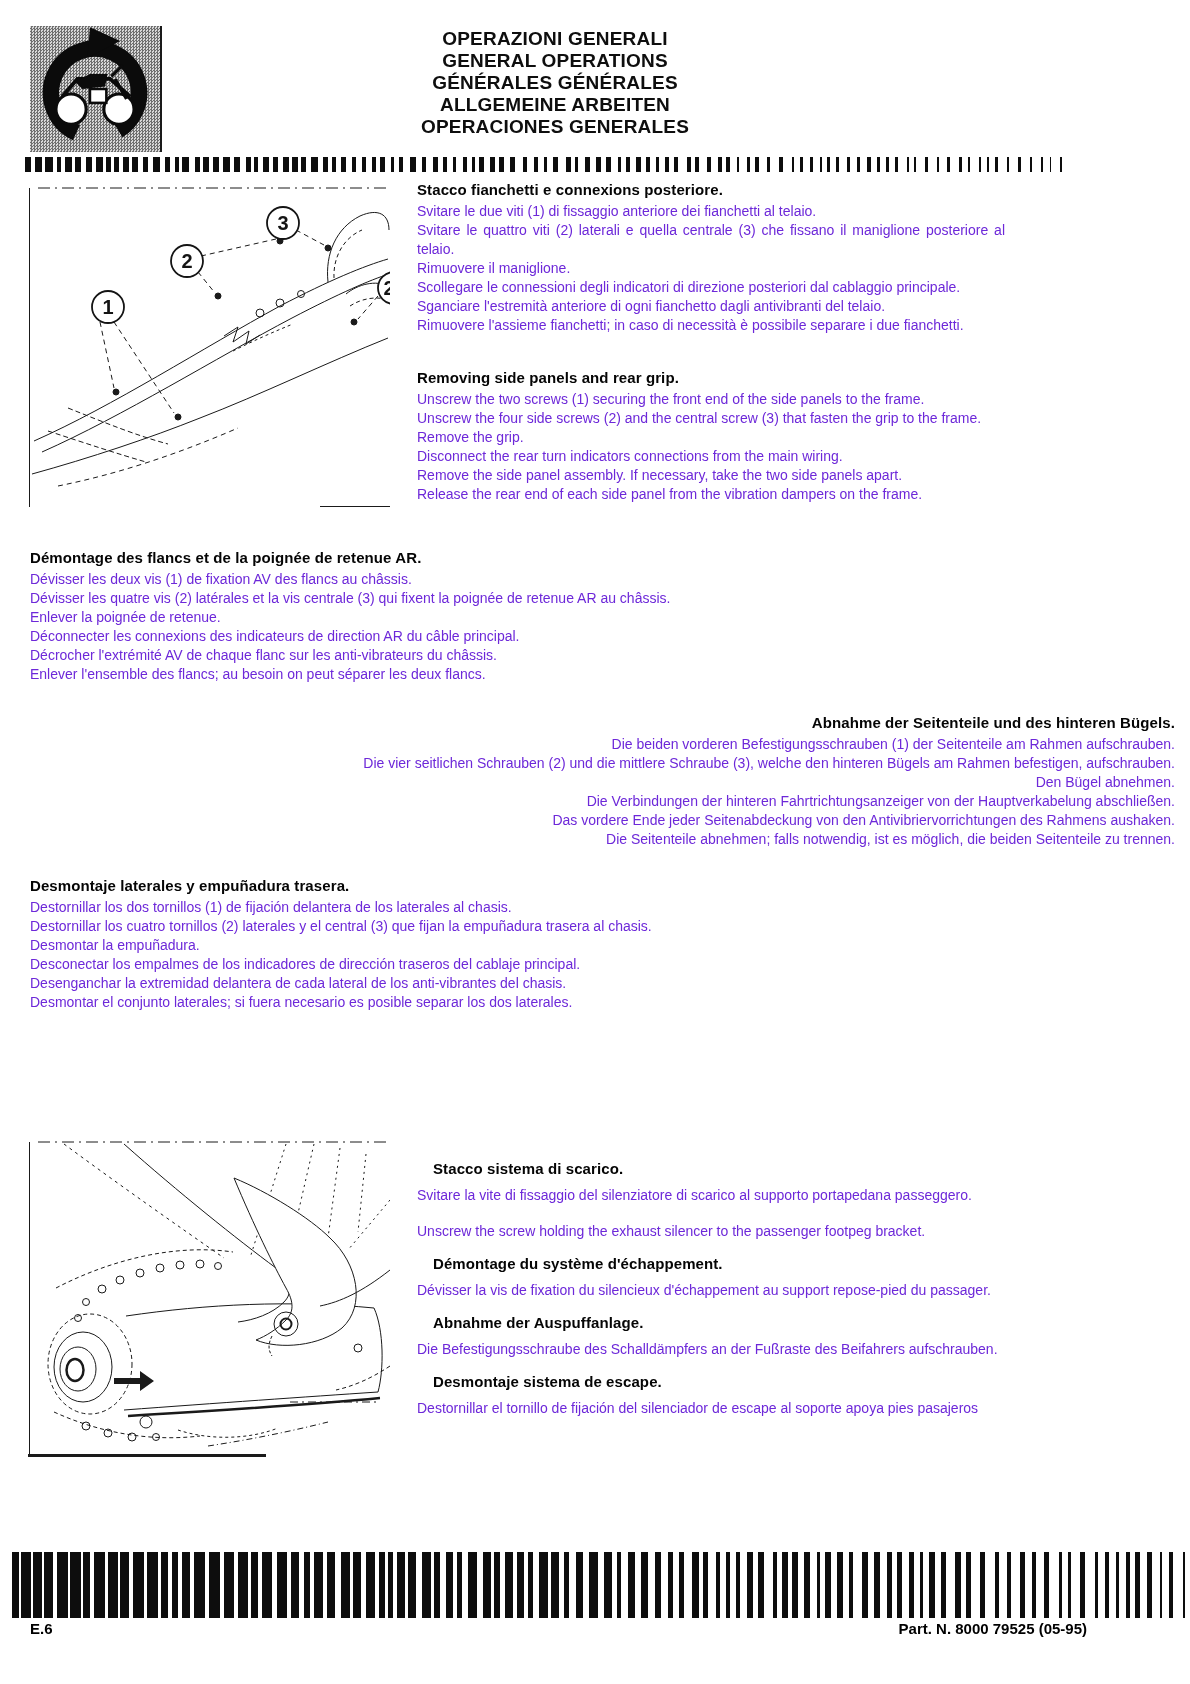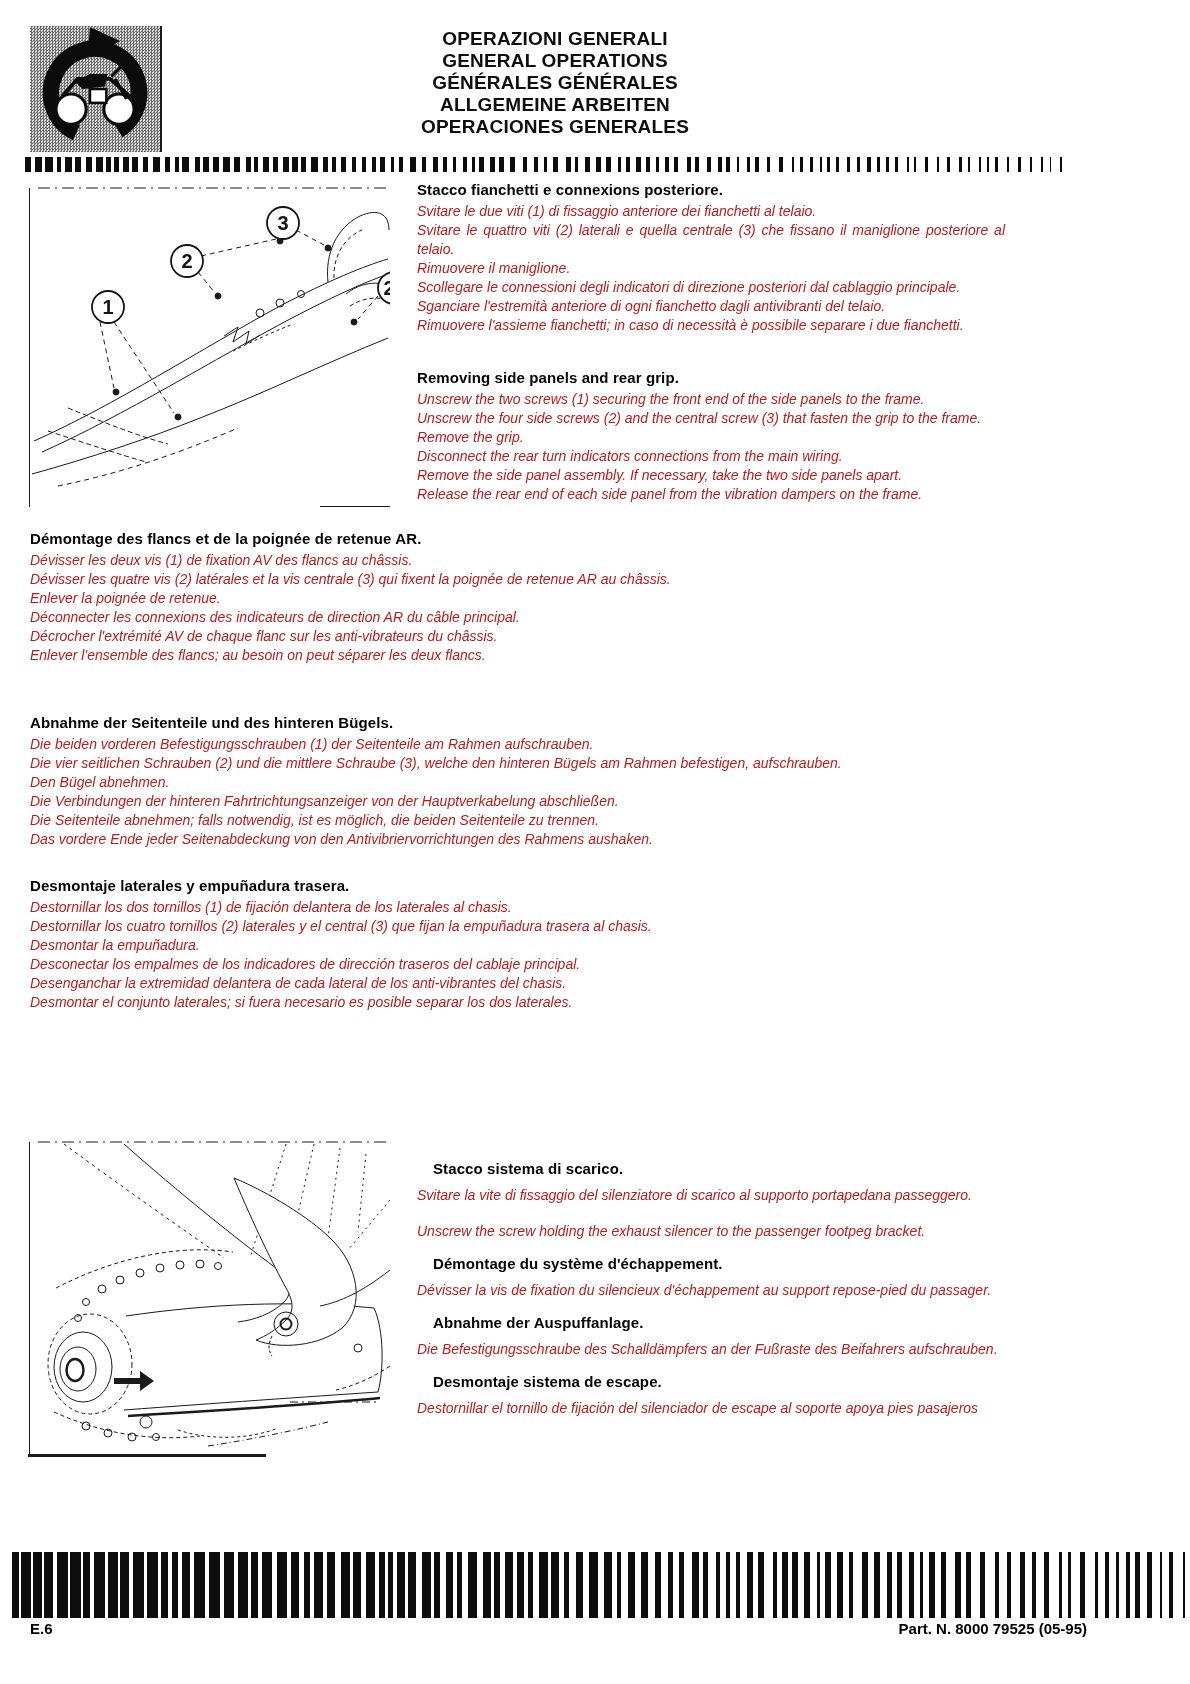--- a/index.html
+++ b/index.html
@@ -24,24 +24,24 @@
   .figure{position:absolute;background:#fff;}
   .fig1{left:28px;top:186px;width:362px;height:322px;}
   .fig2{left:28px;top:1140px;width:362px;height:318px;}
   .figure svg{width:100%;height:100%;display:block;}
 
   
   .col{position:absolute;}
   .col-right-top{left:417px;top:181px;width:588px;}
   .col-right-bottom{left:417px;top:1160px;width:588px;}
   .fw{left:30px;width:1145px;}
-  .fw-fr{top:530px;} .fw-de{top:714px;} .fw-es{top:877px;}
+  .fw-fr{top:549px;} .fw-de{top:714px;text-align:right;} .fw-es{top:877px;}
 
   .heading{font-size:15px;font-weight:700;margin:0 0 4px 0;color:#050505;letter-spacing:0.1px;}
-  .body{font-size:14px;line-height:19px;color:#b91c1c;font-style:italic;}
+  .body{font-size:14px;line-height:19px;color:#6d28d9;}
   .body p{margin:0;}
   .col-right-top .body{text-align:justify;}
   .col-right-top .blk{margin-bottom:34px;}
 
   .col-right-bottom .heading{margin:0 0 6px 16px;}
   .col-right-bottom .body{line-height:24px;text-align:justify;}
   .col-right-bottom .blk{margin-bottom:12px;}
 
   
   .footer-left{position:absolute;left:30px;top:1620px;font-size:15px;font-weight:700;color:#000;}
@@ -273,22 +273,22 @@
   </div>
 
   <div class="col fw fw-de">
     <h3 class="heading">Abnahme der Seitenteile und des hinteren Bügels.</h3>
     <div class="body">
 
     <p>Die beiden vorderen Befestigungsschrauben (1) der Seitenteile am Rahmen aufschrauben.</p>
         <p>Die vier seitlichen Schrauben (2) und die mittlere Schraube (3), welche den hinteren Bügels am Rahmen befestigen, aufschrauben.</p>
         <p>Den Bügel abnehmen.</p>
         <p>Die Verbindungen der hinteren Fahrtrichtungsanzeiger von der Hauptverkabelung abschließen.</p>
+        <p>Das vordere Ende jeder Seitenabdeckung von den Antivibriervorrichtungen des Rahmens aushaken.</p>
         <p>Die Seitenteile abnehmen; falls notwendig, ist es möglich, die beiden Seitenteile zu trennen.</p>
-        <p>Das vordere Ende jeder Seitenabdeckung von den Antivibriervorrichtungen des Rahmens aushaken.</p>
       </div>
   </div>
 
   <div class="col fw fw-es">
     <h3 class="heading">Desmontaje laterales y empuñadura trasera.</h3>
     <div class="body">
 
     <p>Destornillar los dos tornillos (1) de fijación delantera de los laterales al chasis.</p>
         <p>Destornillar los cuatro tornillos (2) laterales y el central (3) que fijan la empuñadura trasera al chasis.</p>
         <p>Desmontar la empuñadura.</p>

